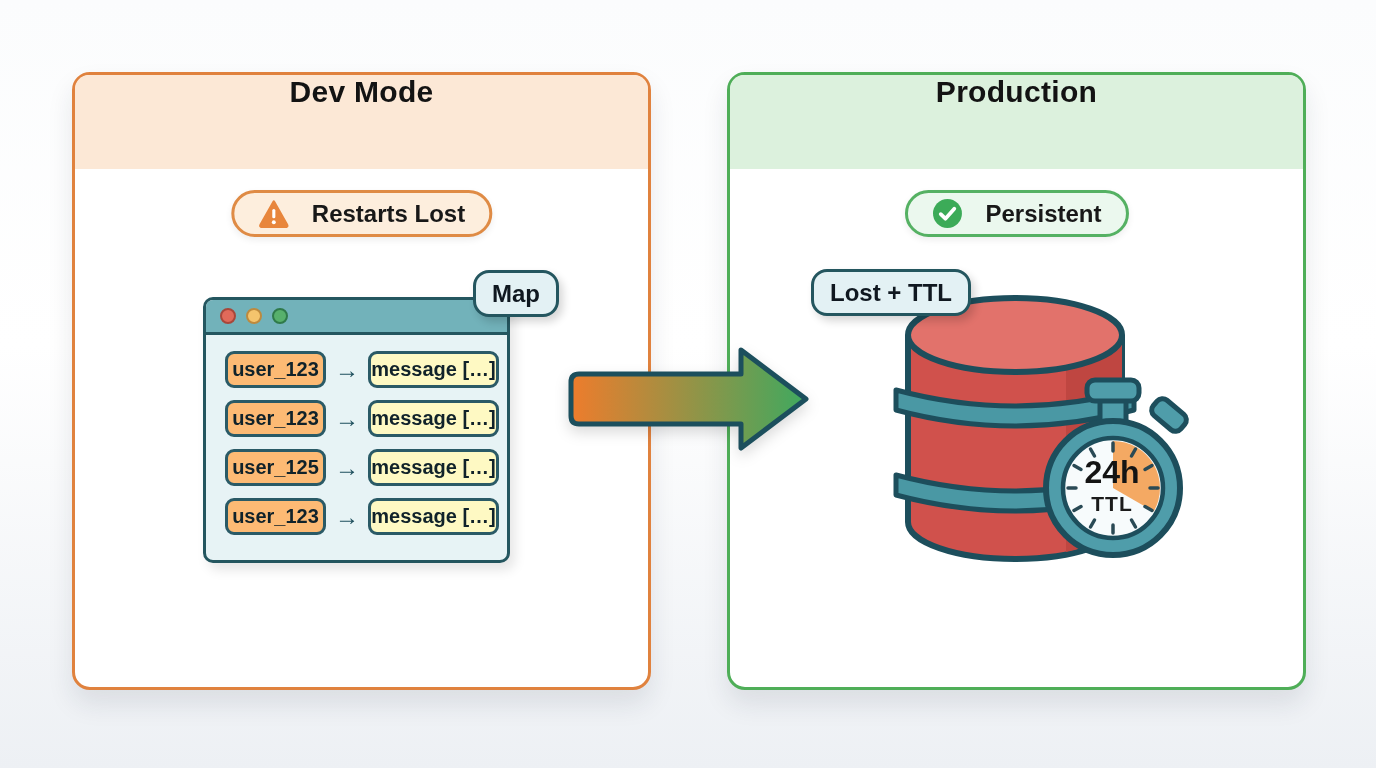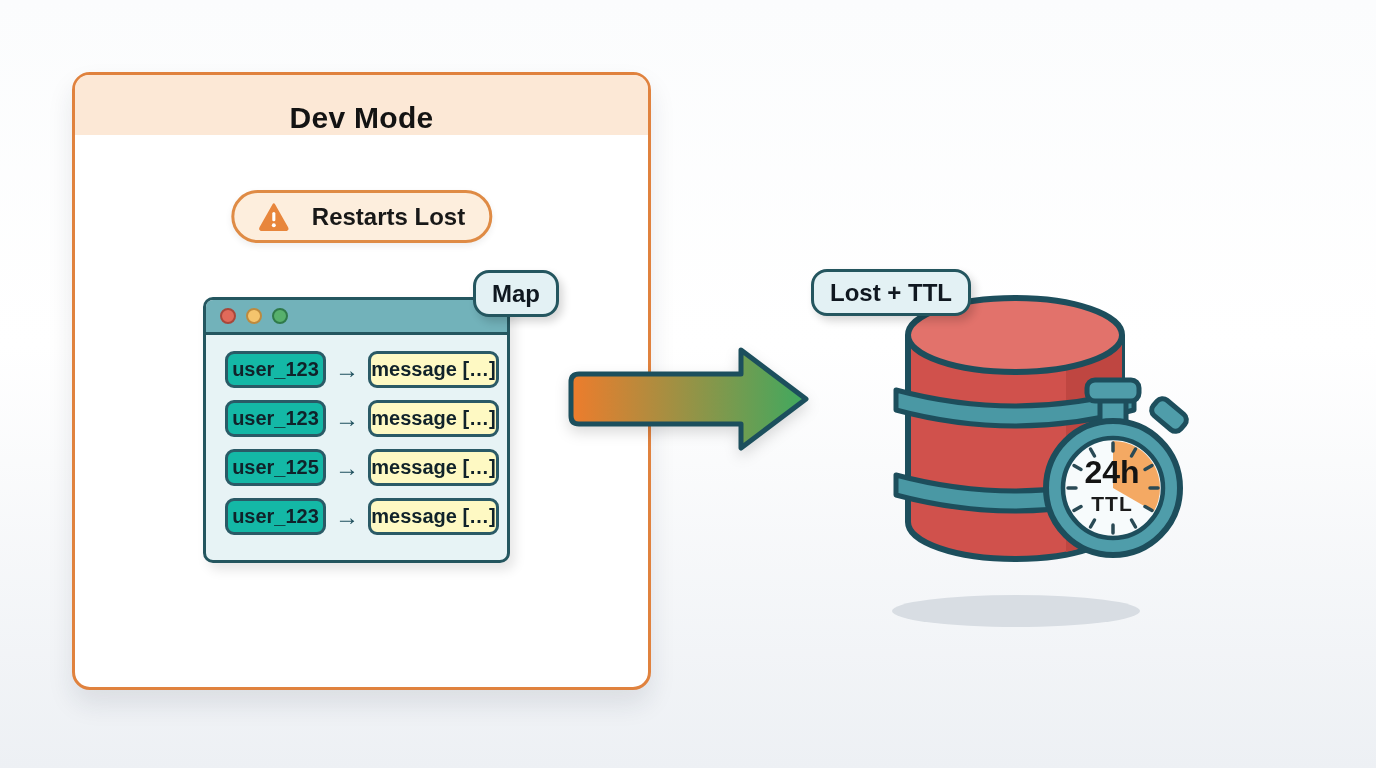--- a/index.html
+++ b/index.html
@@ -10,30 +10,30 @@
     font-family:"Liberation Sans", sans-serif;
   }
   .panel {
     position:absolute; top:72px; width:579px; height:618px;
     background:#ffffff; border-radius:18px;
     box-shadow:0 14px 26px rgba(30,41,59,0.10);
   }
   .panel.dev  { left:72px;  border:3.5px solid #e0823e; }
   .panel.prod { left:727px; border:3.5px solid #4fae58; }
   .panel-header {
-    height:60px; display:flex; align-items:flex-end; justify-content:center;
+    height:94px; display:flex; align-items:flex-start; justify-content:center;
     border-radius:14px 14px 0 0;
   }
   .panel.dev  .panel-header { background:#fce8d6; }
   .panel.prod .panel-header { background:#dcf1dd; }
   .panel-title { font-size:30px; font-weight:800; color:#131313; letter-spacing:.3px; }
 
   .badge {
     position:absolute; top:115px; left:50%; transform:translateX(-50%);
-    height:53px; display:inline-flex; align-items:center; gap:23px;
+    height:47px; display:inline-flex; align-items:center; gap:23px;
     padding:0 24px; border-radius:28px; white-space:nowrap;
     box-shadow:0 3px 7px rgba(0,0,0,0.07);
   }
   .badge.warn { background:#fdeedd; border:3px solid #df8b45; }
   .badge.ok   { background:#ebf8ee; border:3px solid #55b163; }
   .badge-label { font-size:24px; font-weight:700; color:#181818; }
 
   
   .window {
     position:absolute; left:203px; top:297px; width:307px; height:266px;
@@ -49,21 +49,21 @@
   .dot.red    { background:#e06a5a; border:2.5px solid #a8473a; }
   .dot.yellow { background:#f4c46d; border:2.5px solid #bd8a3e; }
   .dot.green  { background:#57b06c; border:2.5px solid #2f7a4a; }
   .map-rows { padding:16px 0 0 19px; }
   .map-row { display:flex; align-items:center; gap:9px; margin-bottom:12px; }
   .pill {
     height:37px; display:flex; align-items:center; justify-content:center;
     border:3px solid #2a5a66; border-radius:9px;
     font-size:20px; font-weight:700; color:#10222a;
   }
-  .pill.key { width:101px; background:#14b8a6; }
+  .pill.key { width:101px; background:#fdba74; }
   .pill.val { width:131px; background:#fef9c3; }
   .row-arrow { font-size:24px; font-weight:700; color:#1d4e5c; line-height:1; }
 
   .tag {
     position:absolute; height:47px; display:flex; align-items:center;
     padding:0 16px; background:#e3f1f4; border:3.5px solid #24565f;
     border-radius:16px; font-size:24px; font-weight:700; color:#101820;
     box-shadow:4px 5px 9px rgba(0,0,0,0.16); z-index:2; white-space:nowrap;
   }
   .tag.map   { left:473px; top:270px; }
@@ -136,20 +136,32 @@
   <svg class="flow-arrow" width="250" height="118" viewBox="0 0 250 118">
     <defs>
       <linearGradient id="arrowGrad" x1="0" y1="0" x2="1" y2="0">
         <stop offset="0" stop-color="#ee7c2c"></stop>
         <stop offset="1" stop-color="#3fa95f"></stop>
       </linearGradient>
     </defs>
     <path d="M16,34 H178 V10 L243,59 L178,108 V84 H16 Q8,84 8,76 V42 Q8,34 16,34 Z" fill="url(#arrowGrad)" stroke="#1c4f5d" stroke-width="5" stroke-linejoin="round"></path>
   </svg>
 
+  <div class="panel prod">
+    <div class="panel-header">
+      <div class="panel-title">Production</div>
+    </div>
+    <div class="badge ok">
+      <svg width="31" height="31" viewBox="0 0 30 30">
+        <circle cx="15" cy="15" r="14" fill="#3cab58"></circle>
+        <path d="M8.5 15.6 L13 20 L21.6 10.4" stroke="#ffffff" stroke-width="3.6" fill="none" stroke-linecap="round" stroke-linejoin="round"></path>
+      </svg>
+      <span class="badge-label">Persistent</span>
+    </div>
+  </div>
 
   <svg class="db-illustration" width="330" height="300" viewBox="0 0 330 300">
 
     <path d="M28,47 V234 A107,37 0 0 0 242,234 V47" fill="#d0514c" stroke="#1d4e5c" stroke-width="6"></path>
 
     <path d="M186,80 L186,264 Q225,256 242,234 L242,50 Q232,70 186,80 Z" fill="#bf4641" stroke="none"></path>
 
     <path d="M16,102 Q135,134 254,102 L254,122 Q135,154 16,122 Z" fill="#4a98a4" stroke="#1d4e5c" stroke-width="5" stroke-linejoin="round"></path>
     <path d="M16,187 Q135,219 254,187 L254,207 Q135,239 16,207 Z" fill="#4a98a4" stroke="#1d4e5c" stroke-width="5" stroke-linejoin="round"></path>
 

